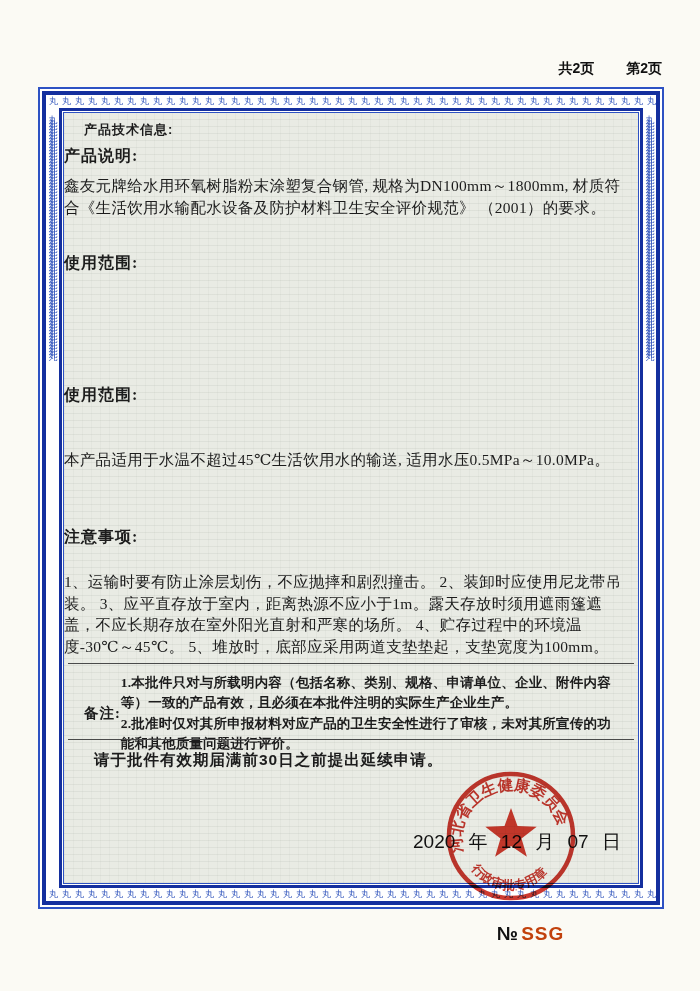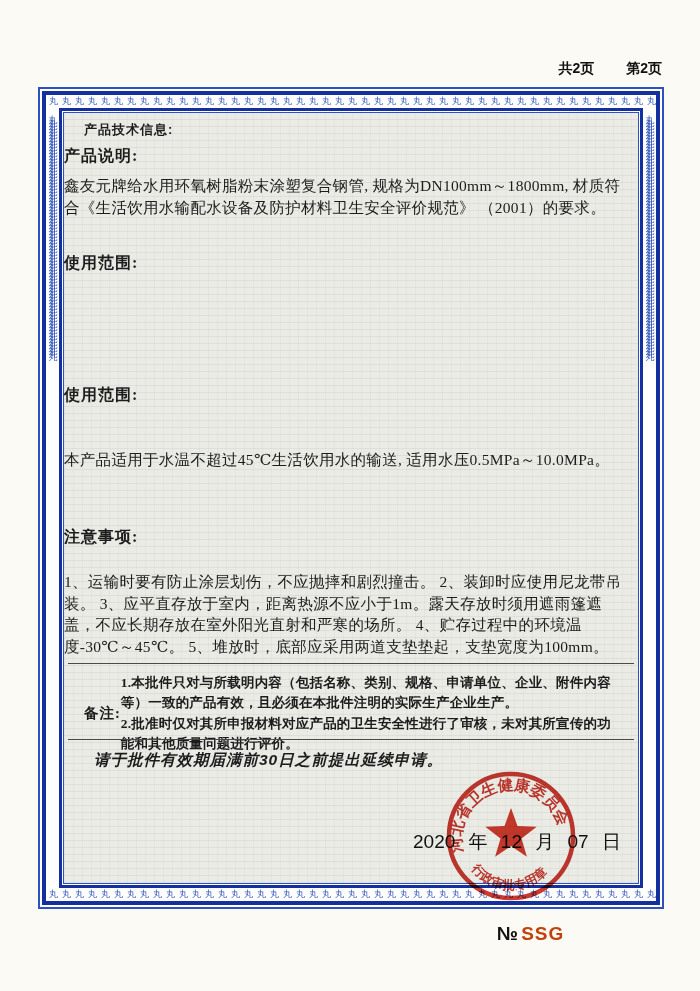--- a/index.html
+++ b/index.html
@@ -58,21 +58,21 @@
   }
   .h-sec { font-weight:bold; font-size:16px; letter-spacing:1px; }
   .para  { font-size:15.5px; line-height:1.4; letter-spacing:.3px; }
   .rule  { position:absolute; left:4px; right:4px; border-top:1.5px solid #4a4a4a; }
 
   .remarks { display:flex; align-items:center; padding-left:20px; padding-right:6px; }
   .remarks-label { font-weight:bold; font-size:14.5px; white-space:nowrap; letter-spacing:1px; }
   .remark-item { font-size:13.5px; line-height:1.5; font-weight:bold; letter-spacing:.2px; }
   .renewal {
     font-family:"Liberation Sans","DejaVu Sans",sans-serif;
-    font-weight:bold; font-size:15.5px; letter-spacing:1px; padding-left:30px;font-style:italic;
+    font-weight:bold; font-size:15.5px; letter-spacing:1px; padding-left:30px;
   }
 
   
   .issue-date {
     position:absolute; left:413px; top:829px; width:208px; z-index:3;
     display:flex; justify-content:space-between; align-items:baseline;
     font-family:"Liberation Sans","DejaVu Sans",sans-serif;
     font-size:19px; color:#111;
   }
   .stamp { position:absolute; left:436px; top:764px; z-index:4; mix-blend-mode:multiply; opacity:.92; }

